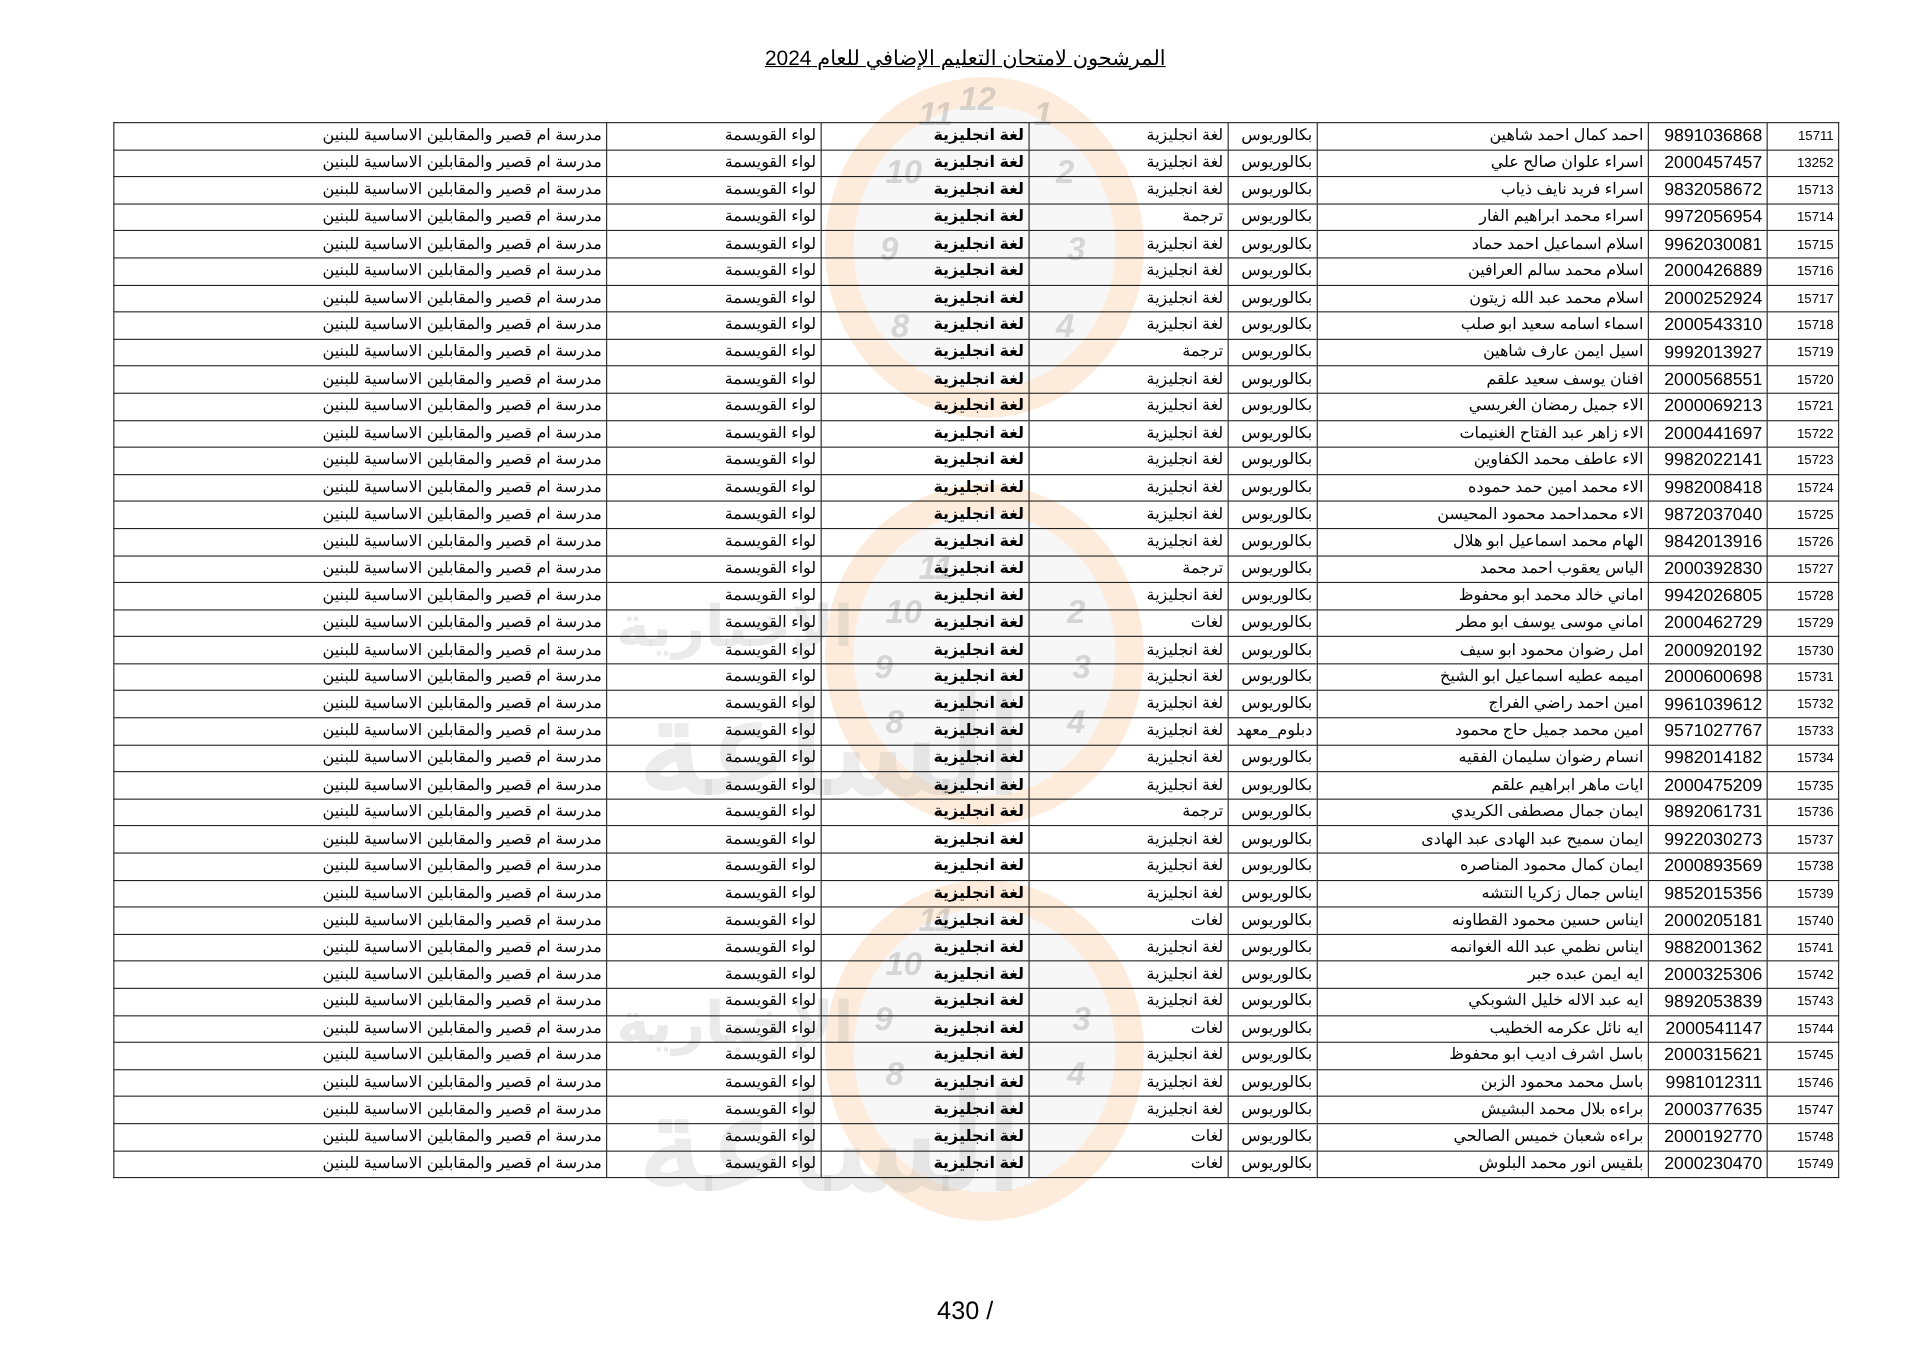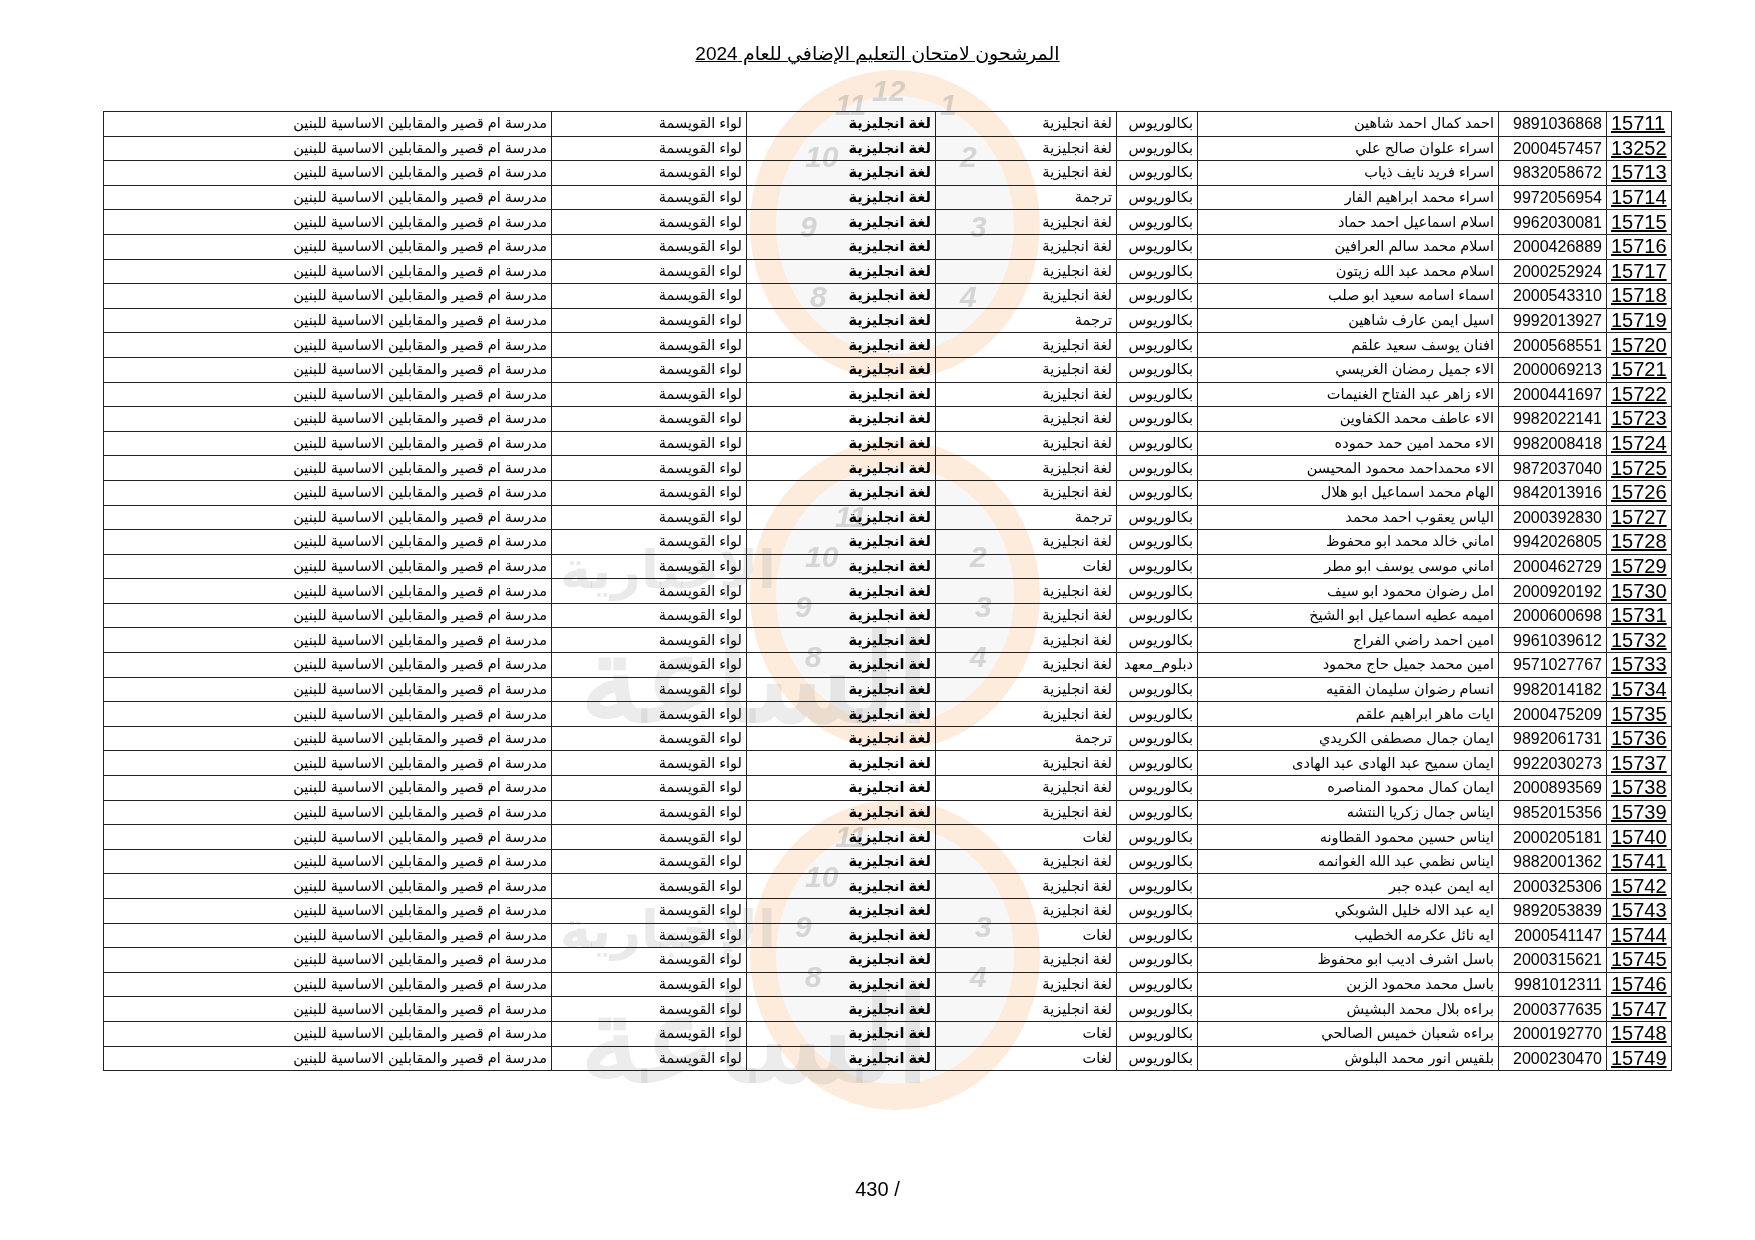--- a/index.html
+++ b/index.html
@@ -7,29 +7,29 @@
     .title { position: absolute; top: 42px; left: 0; width: 1755px; text-align: center; font-size: 19px; direction: rtl; text-decoration: underline; }
     .watermarks { position: absolute; inset: 0; pointer-events: none; z-index: 0; }
     .wm { position: absolute; width: 430px; height: 400px; left: 640px; }
     .wm .ring { position: absolute; left: 110px; top: 0; width: 290px; height: 310px; border-radius: 50%; border: 26px solid rgba(245,170,90,0.22); box-sizing: border-box; }
     .wm .face { position: absolute; left: 136px; top: 26px; width: 238px; height: 258px; border-radius: 50%; background: rgba(190,190,190,0.12); }
     .wm .num { position: absolute; font-size: 30px; font-weight: bold; color: rgba(150,150,150,0.35); font-style: italic; }
     .wm .big { position: absolute; left: -60px; top: 170px; font-size: 120px; font-weight: bold; color: rgba(170,170,170,0.22); direction: rtl; white-space: nowrap; font-family: Liberation Serif, serif; }
     .wm .small { position: absolute; left: -80px; top: 100px; font-size: 52px; font-weight: bold; color: rgba(170,170,170,0.25); direction: rtl; white-space: nowrap; }
     table { position: absolute; top: 111px; left: 103px; width: 1569px; border-collapse: collapse; direction: rtl; z-index: 1; font-size: 14.5px; }
     td { border: 1.5px solid #222; height: 23.6px; padding: 0 4px; white-space: nowrap; overflow: hidden; line-height: 23px; }
-    .c-seq { width: 56px; text-align: left; font-size: 20px; text-decoration: underline; }
+    .c-seq { width: 56px; text-align: right; font-size: 12px; }
     .c-nid { width: 97px; text-align: right; font-size: 16px; padding-left: 6px; }
     .c-name { width: 292px; text-align: right; }
     .c-deg { width: 72px; text-align: right; }
     .c-spec { width: 172px; text-align: right; }
     .c-subj { width: 180px; text-align: right; font-weight: bold; }
     .c-reg { width: 186px; text-align: right; margin-top: 46px; }
     .c-school { text-align: right; }
-    .footer { position: absolute; top: 1178px; left: 0; width: 1755px; text-align: center; font-size: 20px; }
+    .footer { position: absolute; top: 1178px; left: 0; width: 1755px; text-align: center; font-size: 23px; }
   </style>
 </head>
 <body>
 
 <div class="title">المرشحون لامتحان التعليم الإضافي للعام 2024</div>
 
 <div class="watermarks">
   <div class="wm" style="top: 70px;">
     <div class="ring"></div>
     <div class="face"></div>

